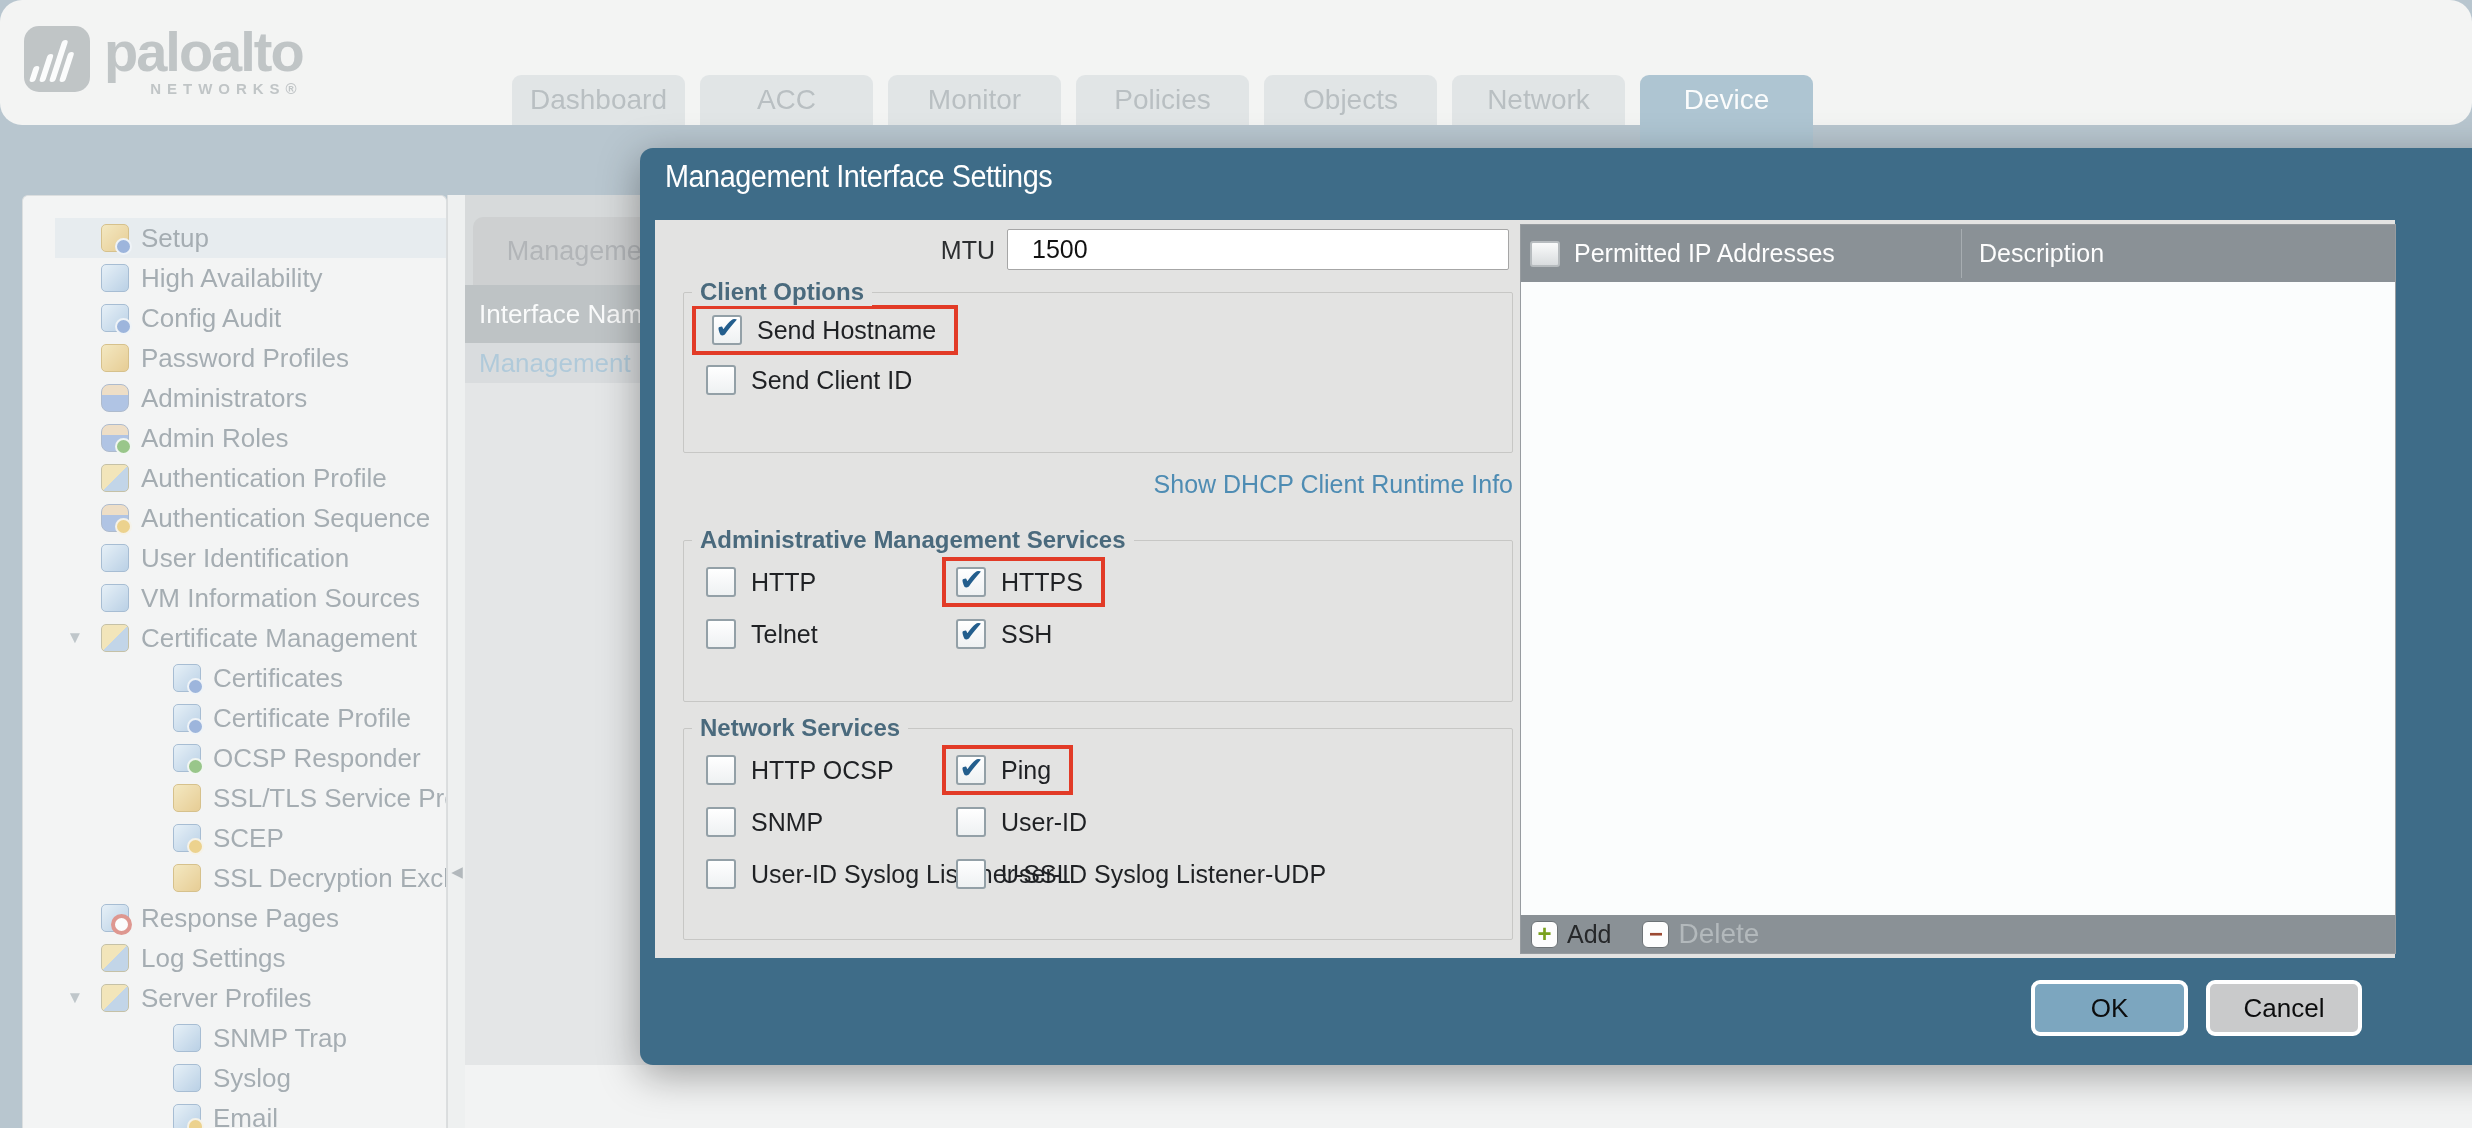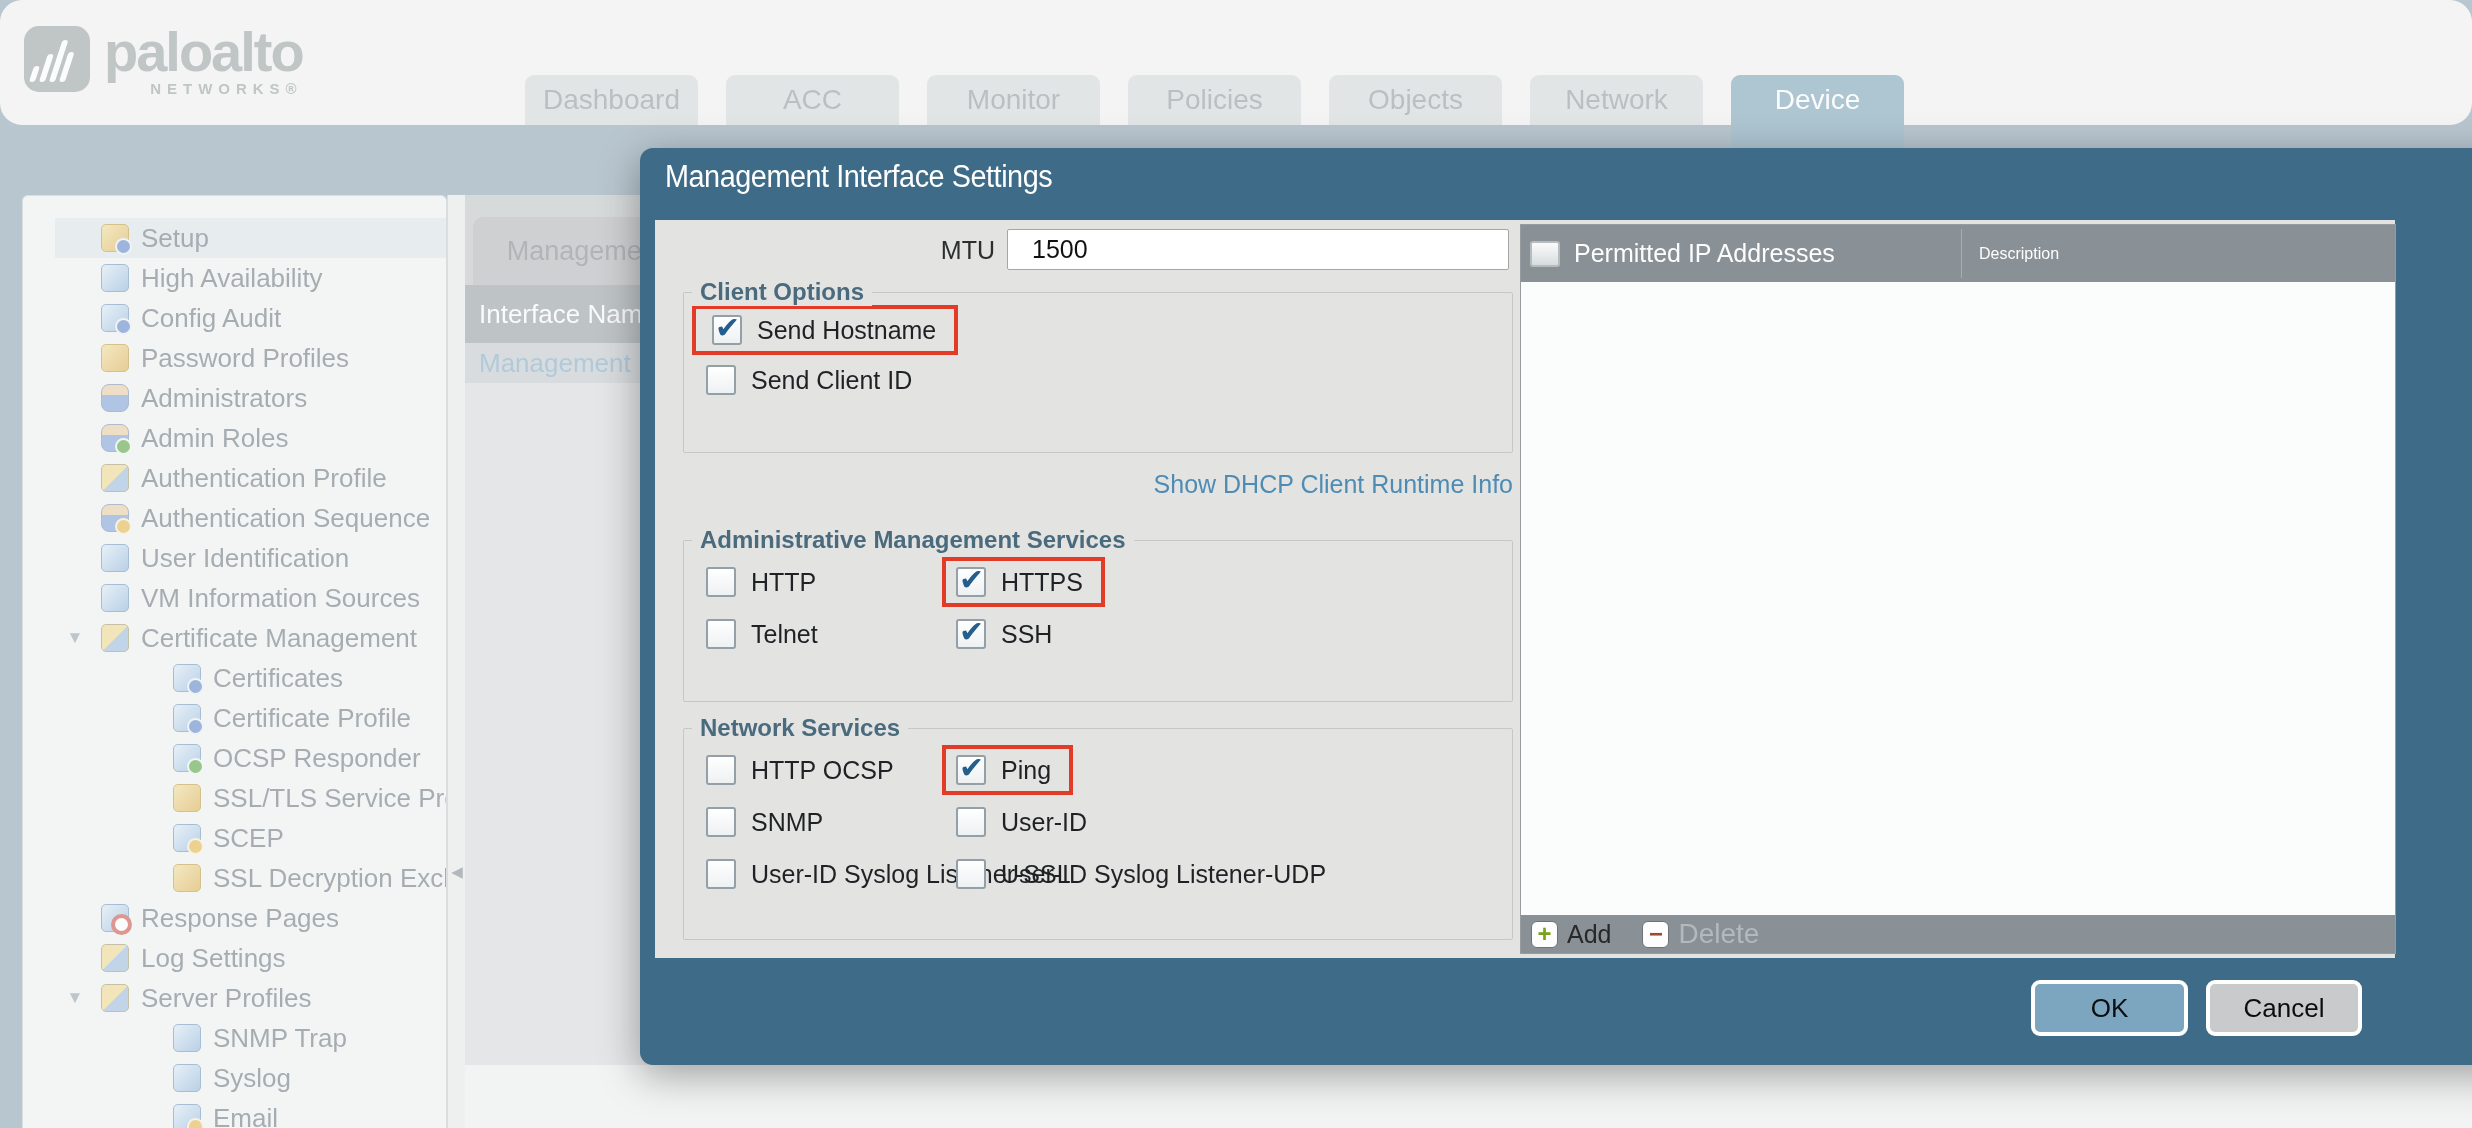--- a/index.html
+++ b/index.html
@@ -16,21 +16,21 @@
   .logo-bars i:nth-child(2){height:28px;}
   .logo-bars i:nth-child(3){height:42px;}
   .logo-bars i:nth-child(4){height:30px;}
   .logo-text{display:flex;flex-direction:column;}
   .logo-word{font-size:56px;line-height:52px;color:#9aa0a3;font-weight:600;letter-spacing:-2px;}
   .logo-sub{font-size:15px;letter-spacing:6px;color:#9aa0a3;align-self:flex-end;margin-top:2px;font-weight:600;}
 
   
   .tabs{position:absolute;left:512px;top:75px;display:flex;gap:15px;z-index:3;}
   .tab{width:173px;height:50px;background:#d3d8d9;border-radius:9px 9px 0 0;
-       color:#8d979c;font-size:28px;line-height:50px;text-align:center;cursor:pointer;margin-left:13px;}
+       color:#8d979c;font-size:28px;line-height:50px;text-align:center;cursor:pointer;}
   .tab.active{background:#7ba1b7;color:#ffffff;height:105px;}
 
   
   .band{position:absolute;left:0;top:125px;width:2472px;height:55px;background:#8ca3b2;z-index:1;}
 
   .sidebar{position:absolute;left:22px;top:195px;width:425px;height:933px;background:#f2f2f2;
            border:1px solid #c9ccce;border-bottom:none;border-radius:6px 6px 0 0;z-index:4;overflow:hidden;padding-left:32px;}
   .srow{position:relative;height:40px;display:flex;align-items:center;cursor:pointer;}
   .srow.selected{background:#dde3e9;}
   .exp{position:absolute;left:8px;width:24px;font-size:17px;color:#98a3aa;text-align:center;}
@@ -97,21 +97,21 @@
   .dhcp-link{position:absolute;left:28px;top:250px;width:830px;text-align:right;padding-left:170px;
              font-size:25px;color:#4e8cb3;cursor:pointer;}
 
   
   .iptable{position:absolute;left:865px;top:4px;width:876px;height:730px;border:1px solid #979ca0;
            display:flex;flex-direction:column;background:#fbfcfc;}
   .ipt-head{height:57px;background:#8a9196;display:flex;align-items:center;position:relative;flex:0 0 57px;}
   .ipt-head .cb{width:26px;height:26px;margin-left:9px;background:linear-gradient(#fafbfb,#d9dcde);border-color:#b7bcbf;}
   .ipt-col1{margin-left:14px;color:#fdfdfd;font-size:25px;white-space:nowrap;}
   .ipt-div{position:absolute;left:440px;top:4px;width:1px;height:49px;background:#a7adb1;}
-  .ipt-col2{position:absolute;left:458px;color:#fdfdfd;font-size:16px;}
+  .ipt-col2{position:absolute;left:458px;color:#fdfdfd;font-size:25px;}
   .ipt-body{flex:1;background:#fbfdfd;}
   .ipt-foot{height:38px;background:#8a9196;display:flex;align-items:center;gap:9px;padding:0 10px;flex:0 0 38px;}
   .mini-btn{width:27px;height:27px;border-radius:6px;background:#fdfdfd;border:1px solid #6d7377;
             text-align:center;line-height:23px;font-size:24px;font-weight:bold;cursor:pointer;}
   .mini-btn.add{color:#7aa11d;}
   .mini-btn.del{color:#9c4a33;}
   .foot-label-add{font-size:25px;color:#26282a;margin-right:22px;}
   .foot-label-del{font-size:28px;color:#b3b9bc;}
 
   

